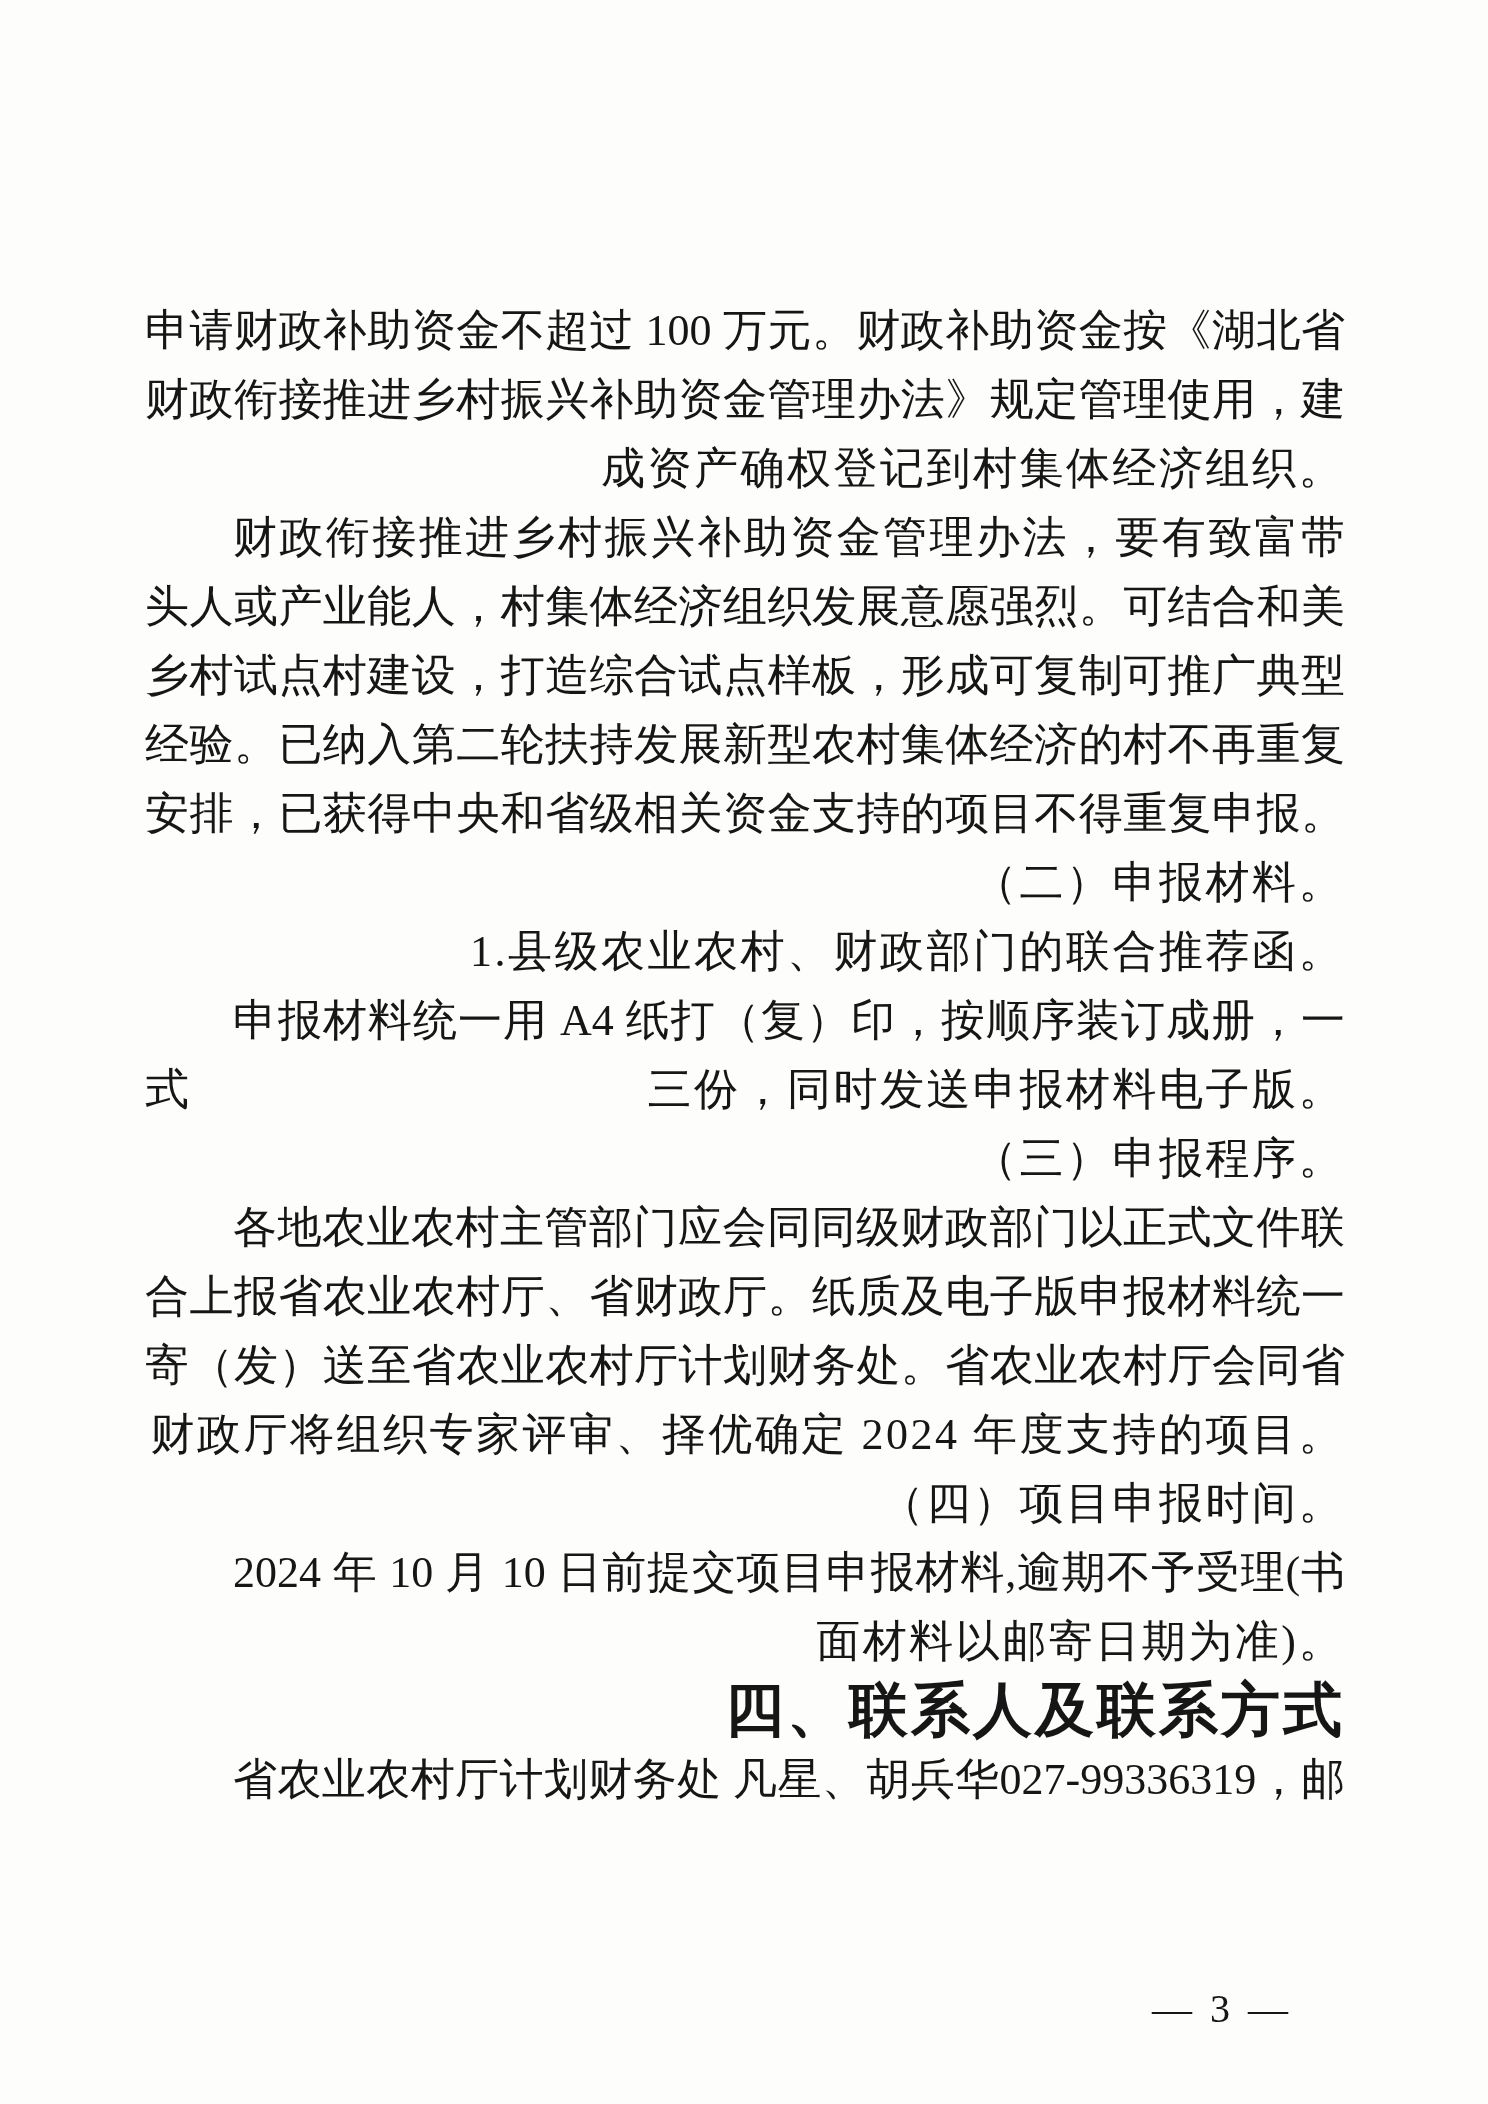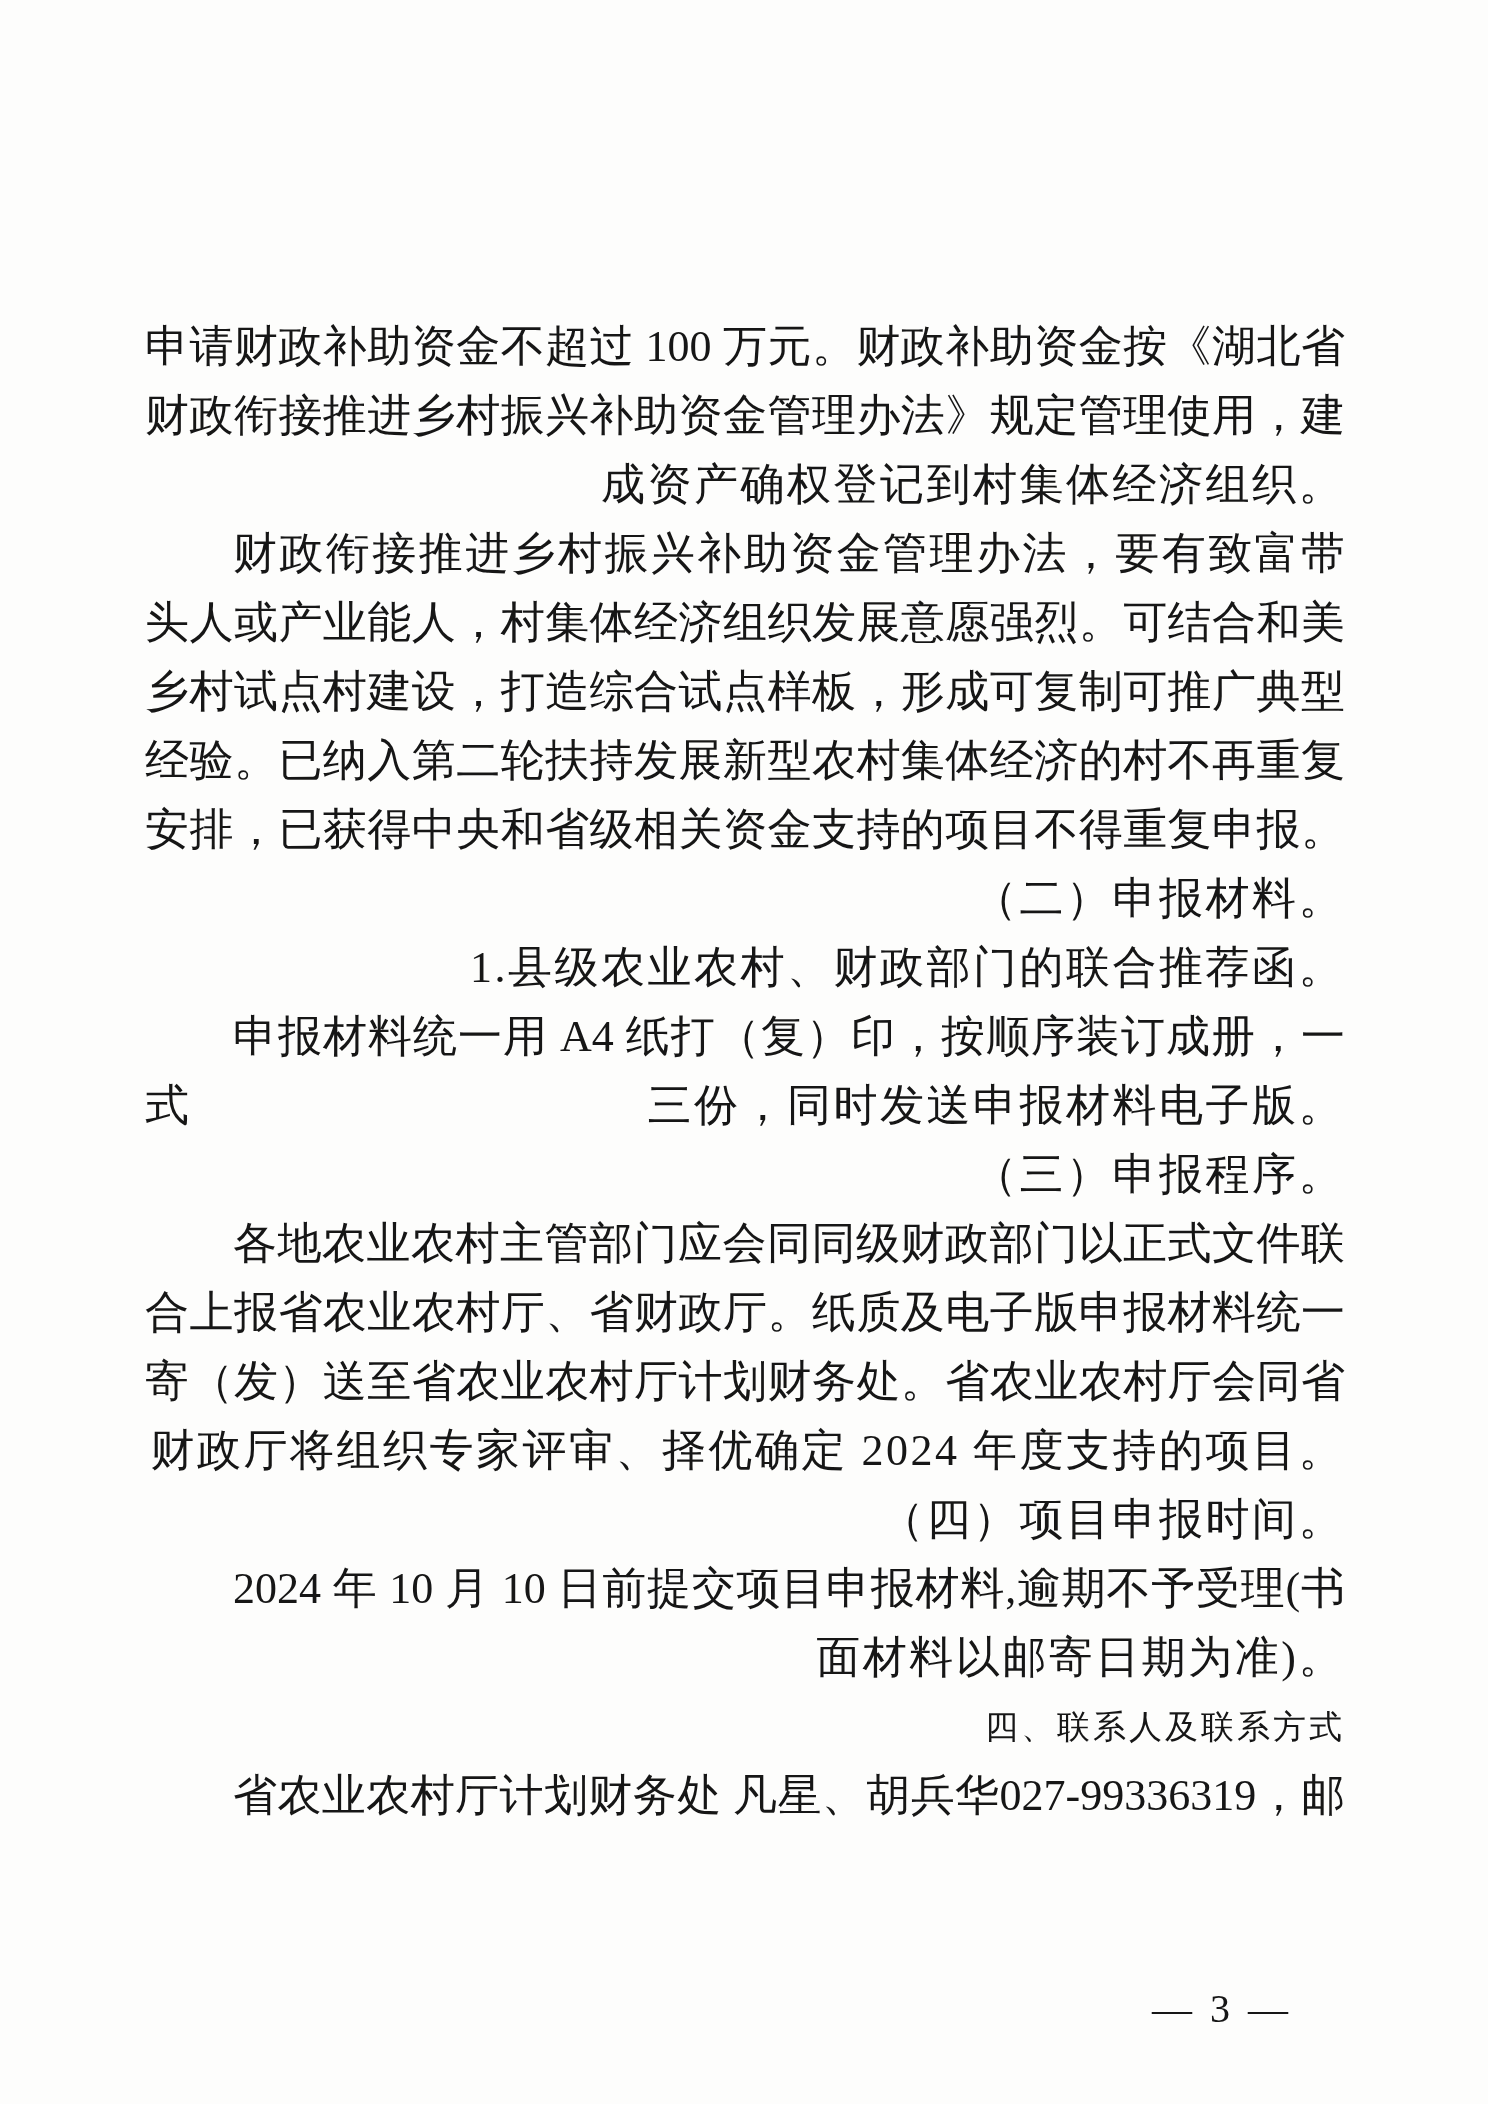--- a/index.html
+++ b/index.html
@@ -16,21 +16,21 @@
     overflow: hidden;
   }
   .page {
     position: absolute;
     inset: 0;
     background: #fdfdfc;
   }
   .text-block {
     position: absolute;
     left: 145px;
-    top: 312px;
+    top: 296px;
     width: 1200px;
   }
   .line {
     font-size: 44px;
     line-height: 69px;
     height: 69px;
     letter-spacing: 2.5px;
     white-space: nowrap;
     text-align: right;
   }
@@ -38,22 +38,22 @@
     white-space: normal;
     text-align: justify;
     text-align-last: justify;
     letter-spacing: 0;
   }
   .line.indent {
     text-indent: 2em;
   }
   .line.bold {
     font-family: "Liberation Sans", "DejaVu Sans", sans-serif;
-    font-weight: normal;
-    font-size: 33px;
+    font-weight: bold;
+    font-size: 59px;
     letter-spacing: 3px;
   }
   .page-number {
     position: absolute;
     top: 1985px;
     right: 196px;
     font-size: 40px;
     letter-spacing: 4px;
     color: #161616;
     white-space: nowrap;

